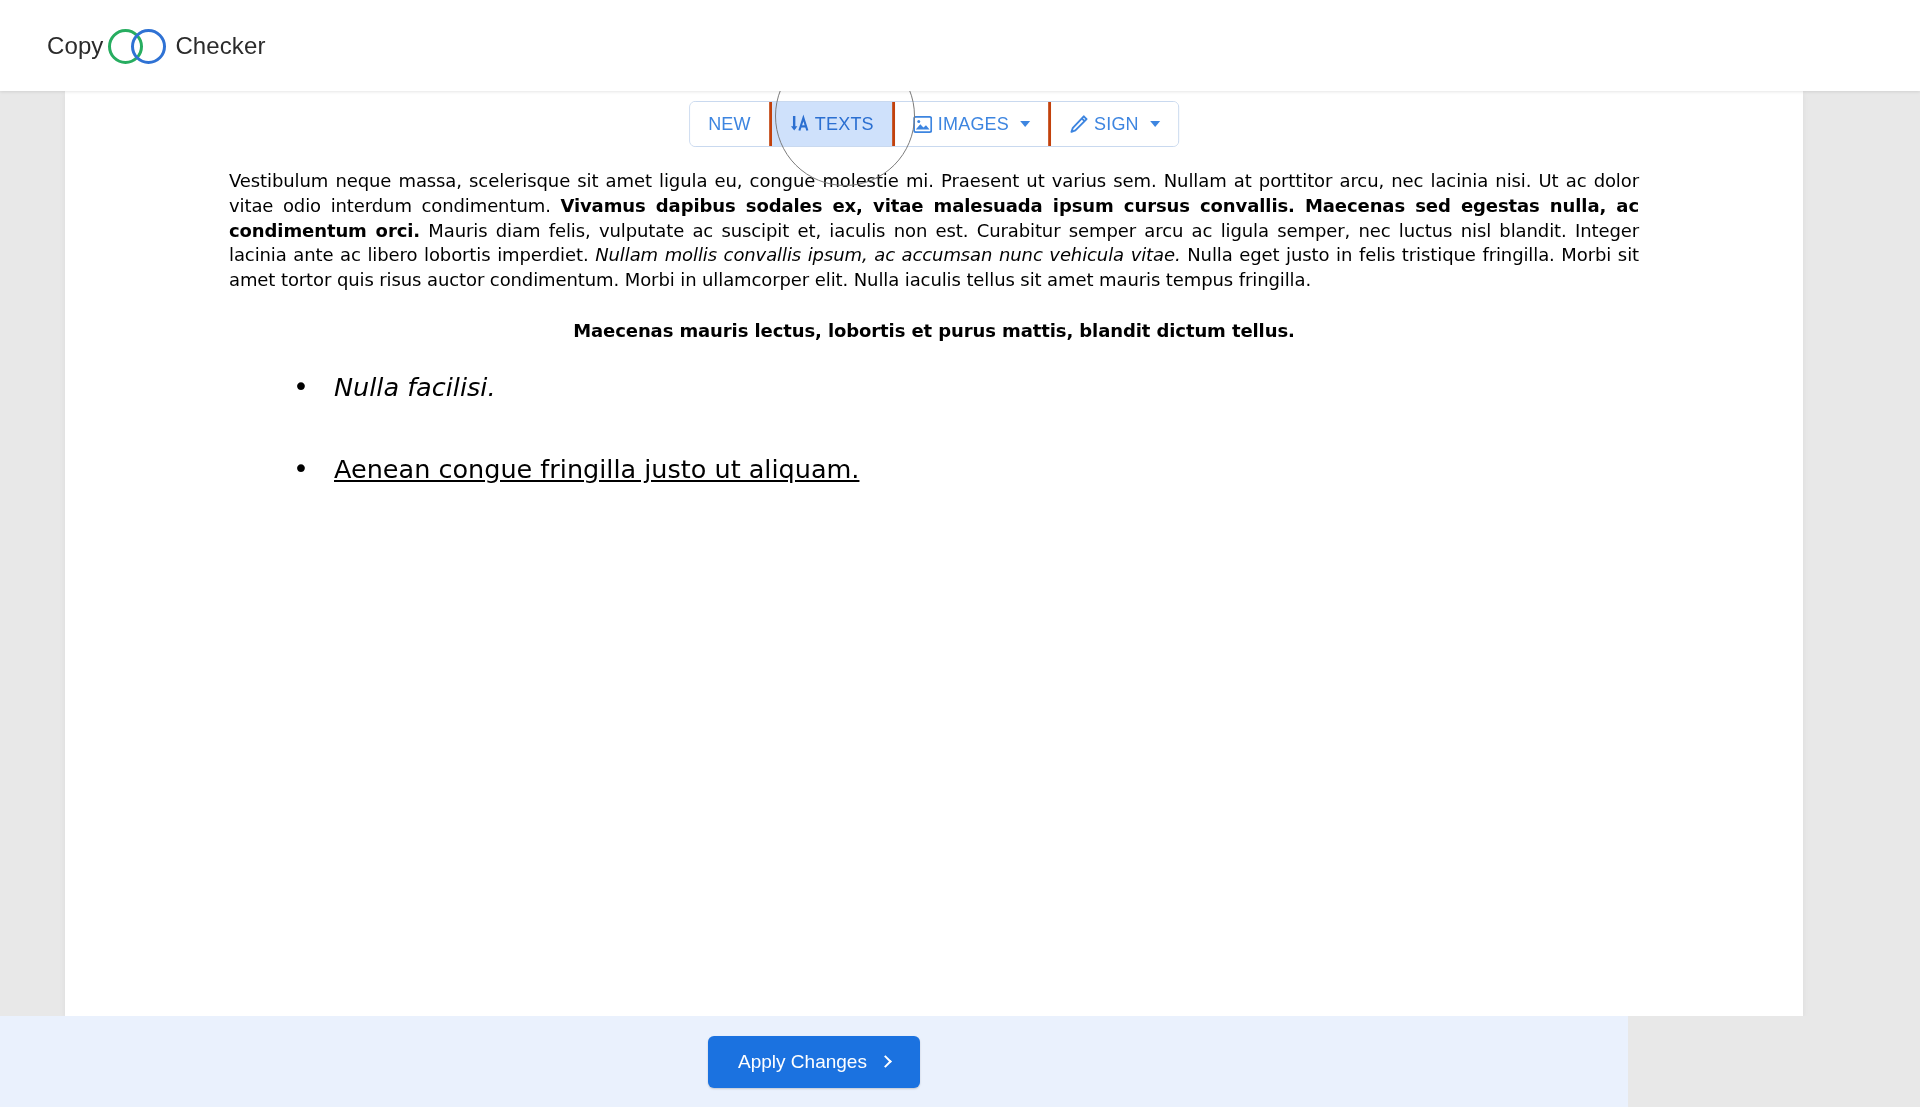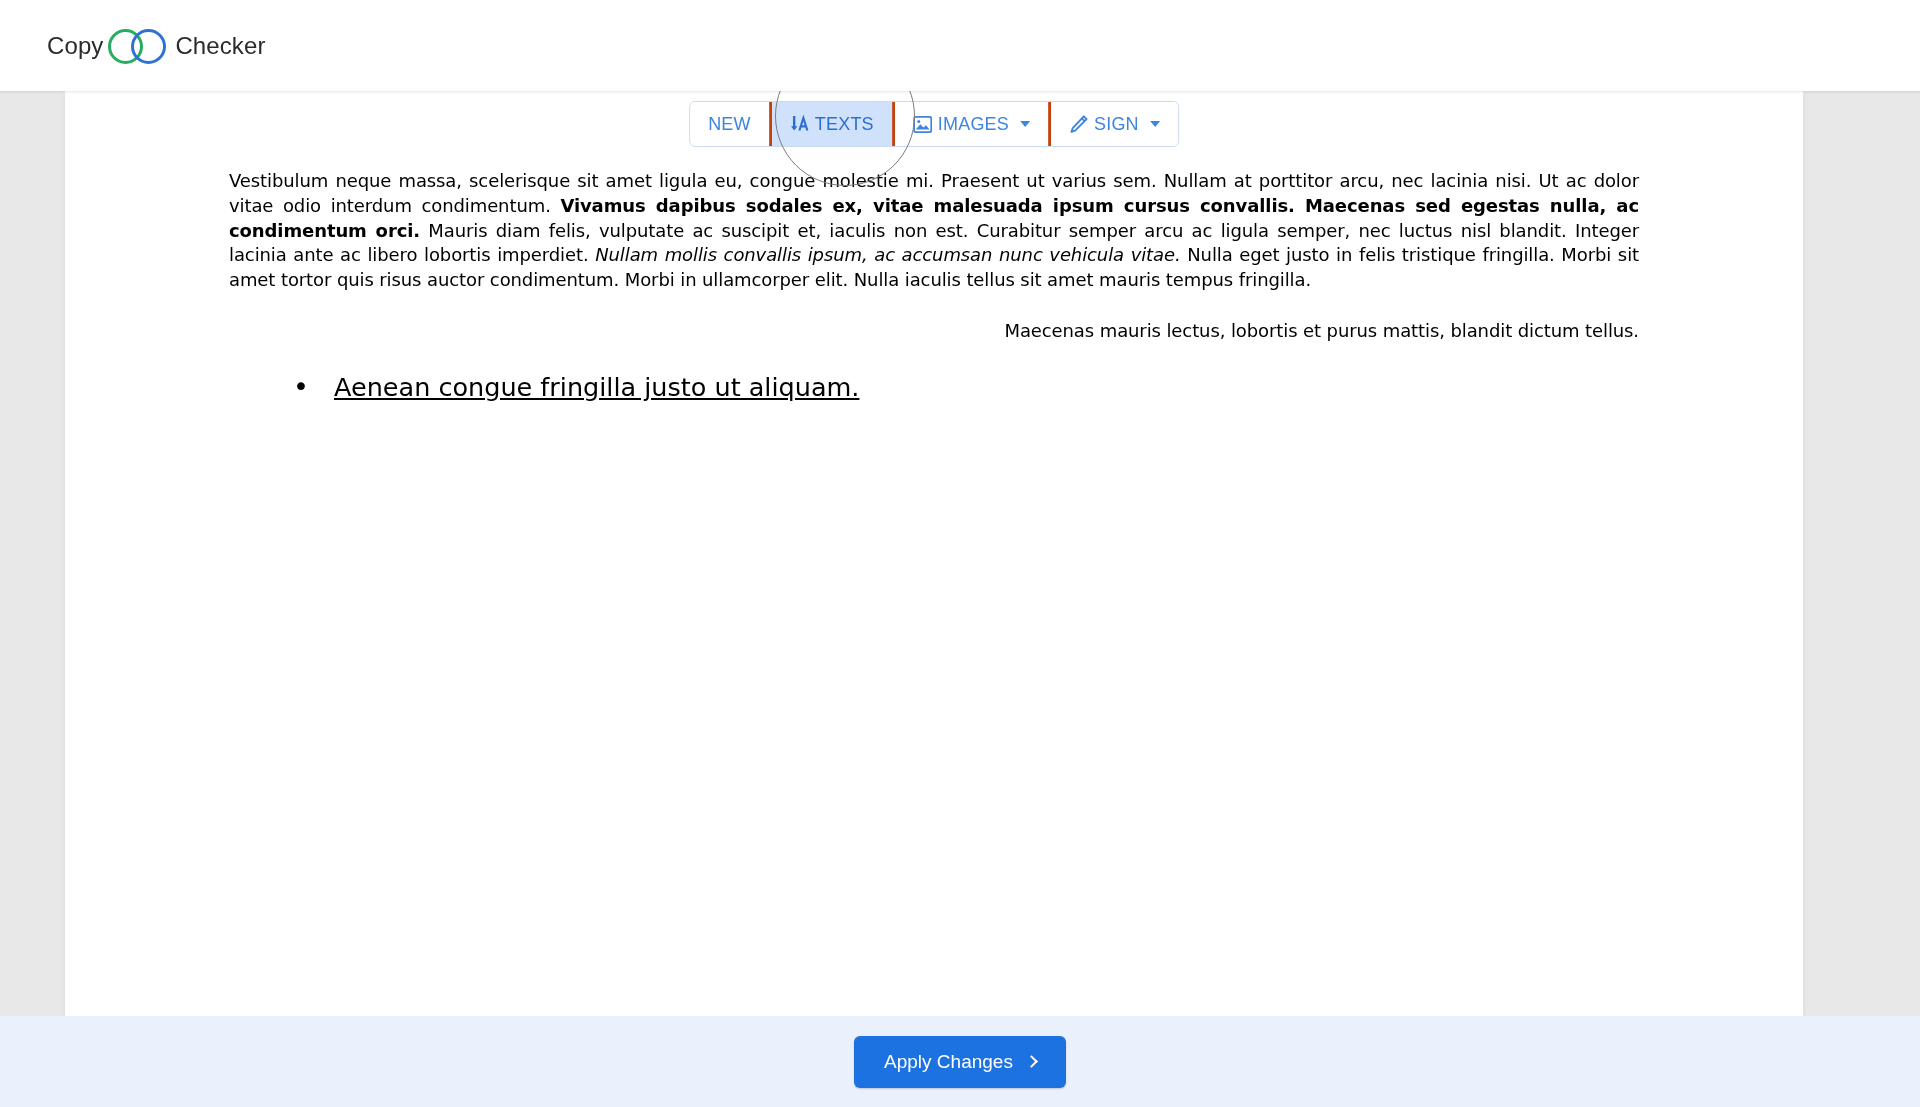--- a/index.html
+++ b/index.html
@@ -169,21 +169,21 @@
     color: #000000;
     font-family: "DejaVu Sans", sans-serif;
   }
   .doc-p {
     font-size: 18px;
     line-height: 1.38;
     text-align: justify;
     margin-bottom: 26px;
     letter-spacing: -0.1px;
   }
-  .doc-p.plain { text-align: right; }
+  .doc-p.plain { text-align: center; font-weight: bold; }
   .doc-list {
     list-style: none;
     margin-top: 20px;
   }
   .doc-list li {
     position: relative;
     font-size: 25.5px;
     line-height: 1.38;
     padding-left: 47px;
     margin-left: 58px;
@@ -198,21 +198,21 @@
     color: #000;
   }
   b { font-weight: 700; }
   i { font-style: italic; }
   u { text-decoration: underline; }
 
   
   .action-bar {
     position: absolute;
     bottom: 0; left: 0;
-    width: 1920px;
+    width: 1628px;
     height: 91px;
     background: #eaf1fd;
     display: flex;
     align-items: center;
     justify-content: center;
     z-index: 20;
   }
   .apply-btn {
     display: inline-flex;
     align-items: center;
@@ -304,20 +304,23 @@
     <article class="doc-body">
 
       <p class="doc-p">
         <span>Vestibulum neque massa, scelerisque sit amet ligula eu, congue molestie mi. Praesent ut varius sem. Nullam at porttitor arcu, nec lacinia nisi. Ut ac dolor vitae odio interdum condimentum. </span><b>Vivamus dapibus sodales ex, vitae malesuada ipsum cursus convallis. Maecenas sed egestas nulla, ac condimentum orci.</b><span> Mauris diam felis, vulputate ac suscipit et, iaculis non est. Curabitur semper arcu ac ligula semper, nec luctus nisl blandit. Integer lacinia ante ac libero lobortis imperdiet. </span><i>Nullam mollis convallis ipsum, ac accumsan nunc vehicula vitae.</i><span> Nulla eget justo in felis tristique fringilla. Morbi sit amet tortor quis risus auctor condimentum. Morbi in ullamcorper elit. Nulla iaculis tellus sit amet mauris tempus fringilla.</span>
       </p>
 
       <p class="doc-p plain">Maecenas mauris lectus, lobortis et purus mattis, blandit dictum tellus.</p>
 
       <ul class="doc-list">
         <li>
+          <i>Nulla facilisi.</i>
+        </li>
+        <li>
           <u>Aenean congue fringilla justo ut aliquam. </u>
         </li>
       </ul>
 
     </article>
   </div>
 </section>
 
 <footer class="action-bar">
   <button class="apply-btn">

